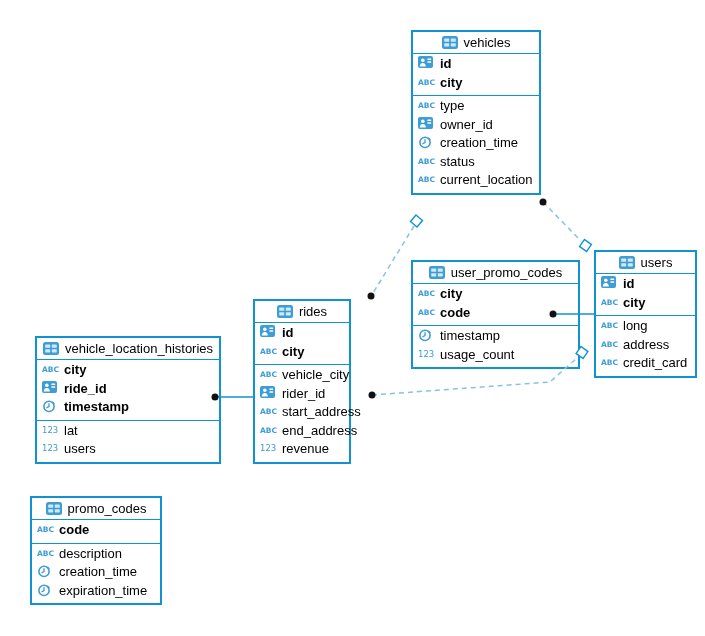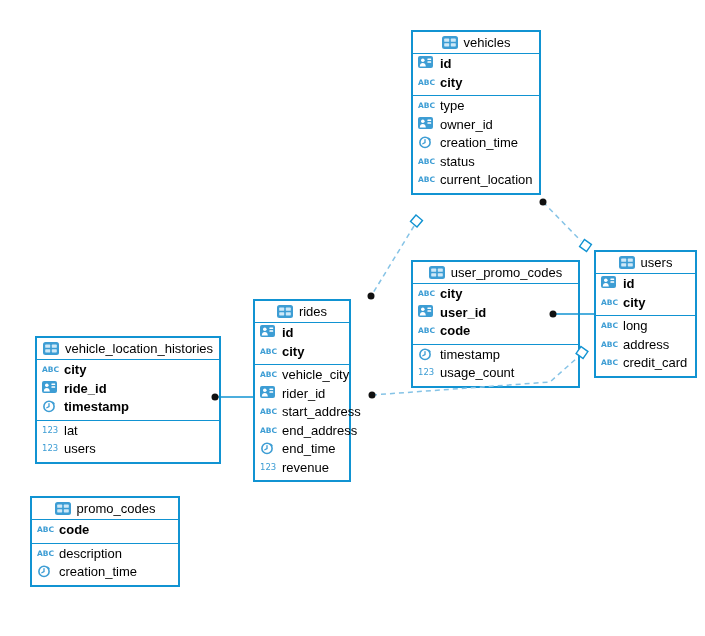--- a/index.html
+++ b/index.html
@@ -154,32 +154,20 @@
         <div class="er-row">
           <span class="ficon">
             <svg width="17" height="12" viewBox="0 0 17 12">
       <text x="0" y="9.5" font-size="7.5" font-weight="bold" fill="#3d9dd4" font-family="DejaVu Sans, Liberation Sans, sans-serif">ABC</text>
     </svg>
           </span>
           <span>city</span>
         </div>
         <div class="er-row">
           <span class="ficon">
-            <svg width="15" height="12" viewBox="0 0 15 12">
-      <rect width="15" height="12" rx="2" fill="#3d9dd4"></rect>
-      <circle cx="4.8" cy="4.3" r="1.8" fill="#fff"></circle>
-      <path d="M1.8 10.4 C1.8 7.9 3.2 6.9 4.8 6.9 C6.4 6.9 7.8 7.9 7.8 10.4 Z" fill="#fff"></path>
-      <rect x="9.4" y="2.6" width="3.8" height="1.5" rx="0.5" fill="#fff"></rect>
-      <rect x="9.4" y="5.2" width="3.8" height="1.5" rx="0.5" fill="#fff"></rect>
-    </svg>
-          </span>
-          <span>user_id</span>
-        </div>
-        <div class="er-row">
-          <span class="ficon">
             <svg width="17" height="12" viewBox="0 0 17 12">
       <text x="0" y="9.5" font-size="7.5" font-weight="bold" fill="#3d9dd4" font-family="DejaVu Sans, Liberation Sans, sans-serif">ABC</text>
     </svg>
           </span>
           <span>code</span>
         </div>
       </div>
       <div class="er-section body">
         <div class="er-row">
           <span class="ficon">
@@ -330,139 +318,139 @@
         <div class="er-row">
           <span class="ficon">
             <svg width="17" height="12" viewBox="0 0 17 12">
       <text x="0" y="9.5" font-size="7.5" font-weight="bold" fill="#3d9dd4" font-family="DejaVu Sans, Liberation Sans, sans-serif">ABC</text>
     </svg>
           </span>
           <span>end_address</span>
         </div>
         <div class="er-row">
           <span class="ficon">
+            <svg width="17" height="12" viewBox="0 0 17 12">
+      <text x="0" y="9.5" font-size="8.5" fill="#3d9dd4" font-family="DejaVu Sans, Liberation Sans, sans-serif">123</text>
+    </svg>
+          </span>
+          <span>revenue</span>
+        </div>
+      </div>
+    </div>
+    <div class="er-table" style="left: 35px; top: 336px; width: 186px;">
+      <div class="er-header">
+        <span class="ficon">
+          <svg width="16" height="13" viewBox="0 0 16 13">
+      <rect width="16" height="13" rx="2.5" fill="#3d9dd4"></rect>
+      <rect x="2.2" y="2.6" width="5" height="3.2" rx="0.6" fill="#cfe9f8"></rect>
+      <rect x="8.8" y="2.6" width="5" height="3.2" rx="0.6" fill="#cfe9f8"></rect>
+      <rect x="2.2" y="7.2" width="5" height="3.2" rx="0.6" fill="#cfe9f8"></rect>
+      <rect x="8.8" y="7.2" width="5" height="3.2" rx="0.6" fill="#cfe9f8"></rect>
+    </svg>
+        </span>
+        <span>vehicle_location_histories</span>
+      </div>
+      <div class="er-section keys">
+        <div class="er-row">
+          <span class="ficon">
+            <svg width="17" height="12" viewBox="0 0 17 12">
+      <text x="0" y="9.5" font-size="7.5" font-weight="bold" fill="#3d9dd4" font-family="DejaVu Sans, Liberation Sans, sans-serif">ABC</text>
+    </svg>
+          </span>
+          <span>city</span>
+        </div>
+        <div class="er-row">
+          <span class="ficon">
+            <svg width="15" height="12" viewBox="0 0 15 12">
+      <rect width="15" height="12" rx="2" fill="#3d9dd4"></rect>
+      <circle cx="4.8" cy="4.3" r="1.8" fill="#fff"></circle>
+      <path d="M1.8 10.4 C1.8 7.9 3.2 6.9 4.8 6.9 C6.4 6.9 7.8 7.9 7.8 10.4 Z" fill="#fff"></path>
+      <rect x="9.4" y="2.6" width="3.8" height="1.5" rx="0.5" fill="#fff"></rect>
+      <rect x="9.4" y="5.2" width="3.8" height="1.5" rx="0.5" fill="#fff"></rect>
+    </svg>
+          </span>
+          <span>ride_id</span>
+        </div>
+        <div class="er-row">
+          <span class="ficon">
             <svg width="14" height="14" viewBox="0 0 14 14">
       <circle cx="7" cy="7.4" r="5.1" fill="none" stroke="#3d9dd4" stroke-width="1.6"></circle>
       <path d="M10.6 3.2 L12 4.6" stroke="#3d9dd4" stroke-width="1.4" stroke-linecap="round"></path>
       <path d="M7 4.6 L7 7.6 L4.8 8.8" stroke="#3d9dd4" stroke-width="1.3" fill="none" stroke-linecap="round"></path>
     </svg>
           </span>
-          <span>end_time</span>
-        </div>
+          <span>timestamp</span>
+        </div>
+      </div>
+      <div class="er-section body">
         <div class="er-row">
           <span class="ficon">
             <svg width="17" height="12" viewBox="0 0 17 12">
       <text x="0" y="9.5" font-size="8.5" fill="#3d9dd4" font-family="DejaVu Sans, Liberation Sans, sans-serif">123</text>
     </svg>
           </span>
-          <span>revenue</span>
-        </div>
-      </div>
-    </div>
-    <div class="er-table" style="left: 35px; top: 336px; width: 186px;">
-      <div class="er-header">
-        <span class="ficon">
-          <svg width="16" height="13" viewBox="0 0 16 13">
-      <rect width="16" height="13" rx="2.5" fill="#3d9dd4"></rect>
-      <rect x="2.2" y="2.6" width="5" height="3.2" rx="0.6" fill="#cfe9f8"></rect>
-      <rect x="8.8" y="2.6" width="5" height="3.2" rx="0.6" fill="#cfe9f8"></rect>
-      <rect x="2.2" y="7.2" width="5" height="3.2" rx="0.6" fill="#cfe9f8"></rect>
-      <rect x="8.8" y="7.2" width="5" height="3.2" rx="0.6" fill="#cfe9f8"></rect>
-    </svg>
-        </span>
-        <span>vehicle_location_histories</span>
-      </div>
-      <div class="er-section keys">
-        <div class="er-row">
-          <span class="ficon">
-            <svg width="17" height="12" viewBox="0 0 17 12">
-      <text x="0" y="9.5" font-size="7.5" font-weight="bold" fill="#3d9dd4" font-family="DejaVu Sans, Liberation Sans, sans-serif">ABC</text>
-    </svg>
-          </span>
-          <span>city</span>
-        </div>
-        <div class="er-row">
-          <span class="ficon">
-            <svg width="15" height="12" viewBox="0 0 15 12">
-      <rect width="15" height="12" rx="2" fill="#3d9dd4"></rect>
-      <circle cx="4.8" cy="4.3" r="1.8" fill="#fff"></circle>
-      <path d="M1.8 10.4 C1.8 7.9 3.2 6.9 4.8 6.9 C6.4 6.9 7.8 7.9 7.8 10.4 Z" fill="#fff"></path>
-      <rect x="9.4" y="2.6" width="3.8" height="1.5" rx="0.5" fill="#fff"></rect>
-      <rect x="9.4" y="5.2" width="3.8" height="1.5" rx="0.5" fill="#fff"></rect>
-    </svg>
-          </span>
-          <span>ride_id</span>
+          <span>lat</span>
+        </div>
+        <div class="er-row">
+          <span class="ficon">
+            <svg width="17" height="12" viewBox="0 0 17 12">
+      <text x="0" y="9.5" font-size="8.5" fill="#3d9dd4" font-family="DejaVu Sans, Liberation Sans, sans-serif">123</text>
+    </svg>
+          </span>
+          <span>users</span>
+        </div>
+      </div>
+    </div>
+    <div class="er-table" style="left: 30px; top: 496px; width: 132px;">
+      <div class="er-header">
+        <span class="ficon">
+          <svg width="16" height="13" viewBox="0 0 16 13">
+      <rect width="16" height="13" rx="2.5" fill="#3d9dd4"></rect>
+      <rect x="2.2" y="2.6" width="5" height="3.2" rx="0.6" fill="#cfe9f8"></rect>
+      <rect x="8.8" y="2.6" width="5" height="3.2" rx="0.6" fill="#cfe9f8"></rect>
+      <rect x="2.2" y="7.2" width="5" height="3.2" rx="0.6" fill="#cfe9f8"></rect>
+      <rect x="8.8" y="7.2" width="5" height="3.2" rx="0.6" fill="#cfe9f8"></rect>
+    </svg>
+        </span>
+        <span>promo_codes</span>
+      </div>
+      <div class="er-section keys">
+        <div class="er-row">
+          <span class="ficon">
+            <svg width="17" height="12" viewBox="0 0 17 12">
+      <text x="0" y="9.5" font-size="7.5" font-weight="bold" fill="#3d9dd4" font-family="DejaVu Sans, Liberation Sans, sans-serif">ABC</text>
+    </svg>
+          </span>
+          <span>code</span>
+        </div>
+      </div>
+      <div class="er-section body">
+        <div class="er-row">
+          <span class="ficon">
+            <svg width="17" height="12" viewBox="0 0 17 12">
+      <text x="0" y="9.5" font-size="7.5" font-weight="bold" fill="#3d9dd4" font-family="DejaVu Sans, Liberation Sans, sans-serif">ABC</text>
+    </svg>
+          </span>
+          <span>description</span>
         </div>
         <div class="er-row">
           <span class="ficon">
             <svg width="14" height="14" viewBox="0 0 14 14">
       <circle cx="7" cy="7.4" r="5.1" fill="none" stroke="#3d9dd4" stroke-width="1.6"></circle>
       <path d="M10.6 3.2 L12 4.6" stroke="#3d9dd4" stroke-width="1.4" stroke-linecap="round"></path>
       <path d="M7 4.6 L7 7.6 L4.8 8.8" stroke="#3d9dd4" stroke-width="1.3" fill="none" stroke-linecap="round"></path>
     </svg>
           </span>
-          <span>timestamp</span>
-        </div>
-      </div>
-      <div class="er-section body">
-        <div class="er-row">
-          <span class="ficon">
-            <svg width="17" height="12" viewBox="0 0 17 12">
-      <text x="0" y="9.5" font-size="8.5" fill="#3d9dd4" font-family="DejaVu Sans, Liberation Sans, sans-serif">123</text>
-    </svg>
-          </span>
-          <span>lat</span>
-        </div>
-        <div class="er-row">
-          <span class="ficon">
-            <svg width="17" height="12" viewBox="0 0 17 12">
-      <text x="0" y="9.5" font-size="8.5" fill="#3d9dd4" font-family="DejaVu Sans, Liberation Sans, sans-serif">123</text>
-    </svg>
-          </span>
-          <span>users</span>
-        </div>
-      </div>
-    </div>
-    <div class="er-table" style="left: 30px; top: 496px; width: 150px;">
-      <div class="er-header">
-        <span class="ficon">
-          <svg width="16" height="13" viewBox="0 0 16 13">
-      <rect width="16" height="13" rx="2.5" fill="#3d9dd4"></rect>
-      <rect x="2.2" y="2.6" width="5" height="3.2" rx="0.6" fill="#cfe9f8"></rect>
-      <rect x="8.8" y="2.6" width="5" height="3.2" rx="0.6" fill="#cfe9f8"></rect>
-      <rect x="2.2" y="7.2" width="5" height="3.2" rx="0.6" fill="#cfe9f8"></rect>
-      <rect x="8.8" y="7.2" width="5" height="3.2" rx="0.6" fill="#cfe9f8"></rect>
-    </svg>
-        </span>
-        <span>promo_codes</span>
-      </div>
-      <div class="er-section keys">
-        <div class="er-row">
-          <span class="ficon">
-            <svg width="17" height="12" viewBox="0 0 17 12">
-      <text x="0" y="9.5" font-size="7.5" font-weight="bold" fill="#3d9dd4" font-family="DejaVu Sans, Liberation Sans, sans-serif">ABC</text>
-    </svg>
-          </span>
-          <span>code</span>
-        </div>
-      </div>
-      <div class="er-section body">
-        <div class="er-row">
-          <span class="ficon">
-            <svg width="17" height="12" viewBox="0 0 17 12">
-      <text x="0" y="9.5" font-size="7.5" font-weight="bold" fill="#3d9dd4" font-family="DejaVu Sans, Liberation Sans, sans-serif">ABC</text>
-    </svg>
-          </span>
-          <span>description</span>
+          <span>creation_time</span>
         </div>
         <div class="er-row">
           <span class="ficon">
             <svg width="14" height="14" viewBox="0 0 14 14">
       <circle cx="7" cy="7.4" r="5.1" fill="none" stroke="#3d9dd4" stroke-width="1.6"></circle>
       <path d="M10.6 3.2 L12 4.6" stroke="#3d9dd4" stroke-width="1.4" stroke-linecap="round"></path>
       <path d="M7 4.6 L7 7.6 L4.8 8.8" stroke="#3d9dd4" stroke-width="1.3" fill="none" stroke-linecap="round"></path>
     </svg>
           </span>
-          <span>creation_time</span>
+          <span>expiration_time</span>
         </div>
       </div>
     </div>
   </div>
 
 </body></html>

